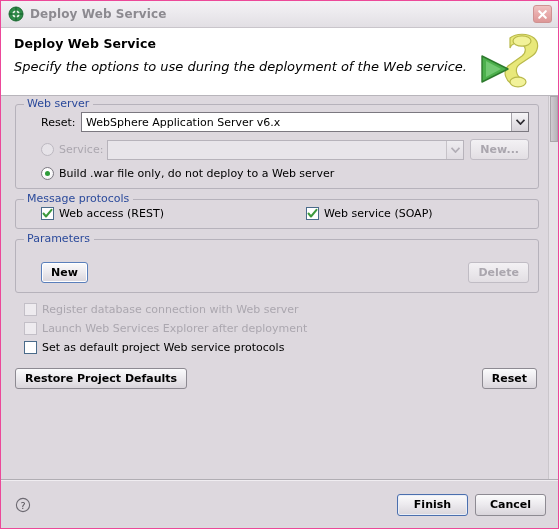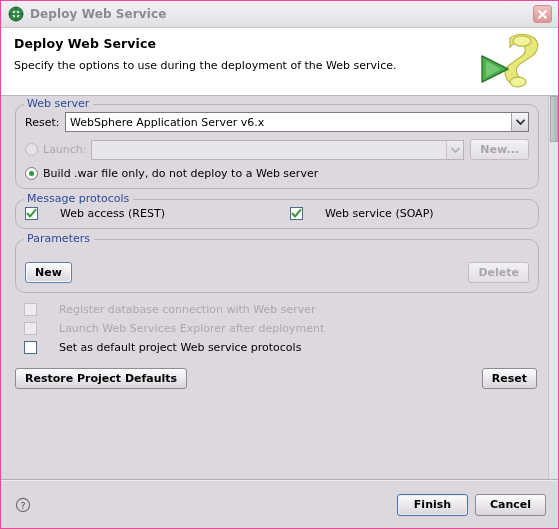--- a/index.html
+++ b/index.html
@@ -69,22 +69,23 @@
     position: relative;
   }
   .header-title {
     font-size: 12.5px;
     font-weight: bold;
     color: #000;
     margin: 0 0 8px 0;
     letter-spacing: 0.1px;
   }
   .header-desc {
-    font-size: 11px;
+    font-size: 13px;
     color: #000;
+    font-style: italic;
   }
   .header-graphic {
     position: absolute;
     right: 10px; top: 2px;
     width: 72px; height: 62px;
   }
 
   
   .body {
     flex: 1 1 auto;
@@ -111,23 +112,23 @@
     position: absolute;
     top: 0; left: 1px;
     width: 8px; height: 46px;
     background: linear-gradient(to right, #cfcad0, #b9b4ba);
     border: 1px solid #a9a5aa;
   }
 
   
   .group {
     border: 1px solid #b6b2bb;
-    border-radius: 10px;
+    border-radius: 3px;
     margin: 0 0 10px 0;
-    padding: 7px 9px 8px 9px;
+    padding: 7px 9px 8px 25px;
     position: relative;
   }
   .group > .group-label {
     position: absolute;
     top: -7px; left: 8px;
     background: #ddd8de;
     padding: 0 4px 0 3px;
     color: #2b4a9b;
     font-size: 11px;
     line-height: 12px;
@@ -230,21 +231,21 @@
   }
   .radio.disabled {
     border-color: #bcb8c0;
     background: #e6e3e8;
     cursor: default;
   }
   .radio-label { font-size: 11px; }
   .radio-label.disabled, .lbl-disabled { color: #aba7af; }
 
   
-  .cb-row { display: flex; align-items: center; gap: 17px; }
+  .cb-row { display: flex; align-items: center; }
   .cbox {
     width: 13px; height: 13px;
     border: 1px solid #4a6b8a;
     background: #fff;
     margin-right: 5px;
     flex: 0 0 13px;
     position: relative;
     cursor: pointer;
   }
   .cbox.disabled {
@@ -326,21 +327,21 @@
             <span class="combo-arrow">
               <svg width="9" height="6" viewBox="0 0 9 6">
                   <path d="M0.5 0.8 L4.5 5 L8.5 0.8" fill="none" stroke="#2f2d33" stroke-width="1.8"></path>
                 </svg>
             </span>
           </span>
         </div>
 
         <div class="row">
           <span class="radio disabled"></span>
-          <span class="row-label lbl-disabled" style="width:48px">Launch:</span>
+          <span class="row-label lbl-disabled" style="width:48px">Service:</span>
           <span class="combo disabled">
             <span class="combo-value"></span>
             <span class="combo-arrow">
               <svg width="9" height="6" viewBox="0 0 9 6">
                   <path d="M0.5 0.8 L4.5 5 L8.5 0.8" fill="none" stroke="#b2aeb6" stroke-width="1.8"></path>
                 </svg>
             </span>
           </span>
           <button class="btn disabled gap6" style="min-width:45px">New...</button>
         </div>

